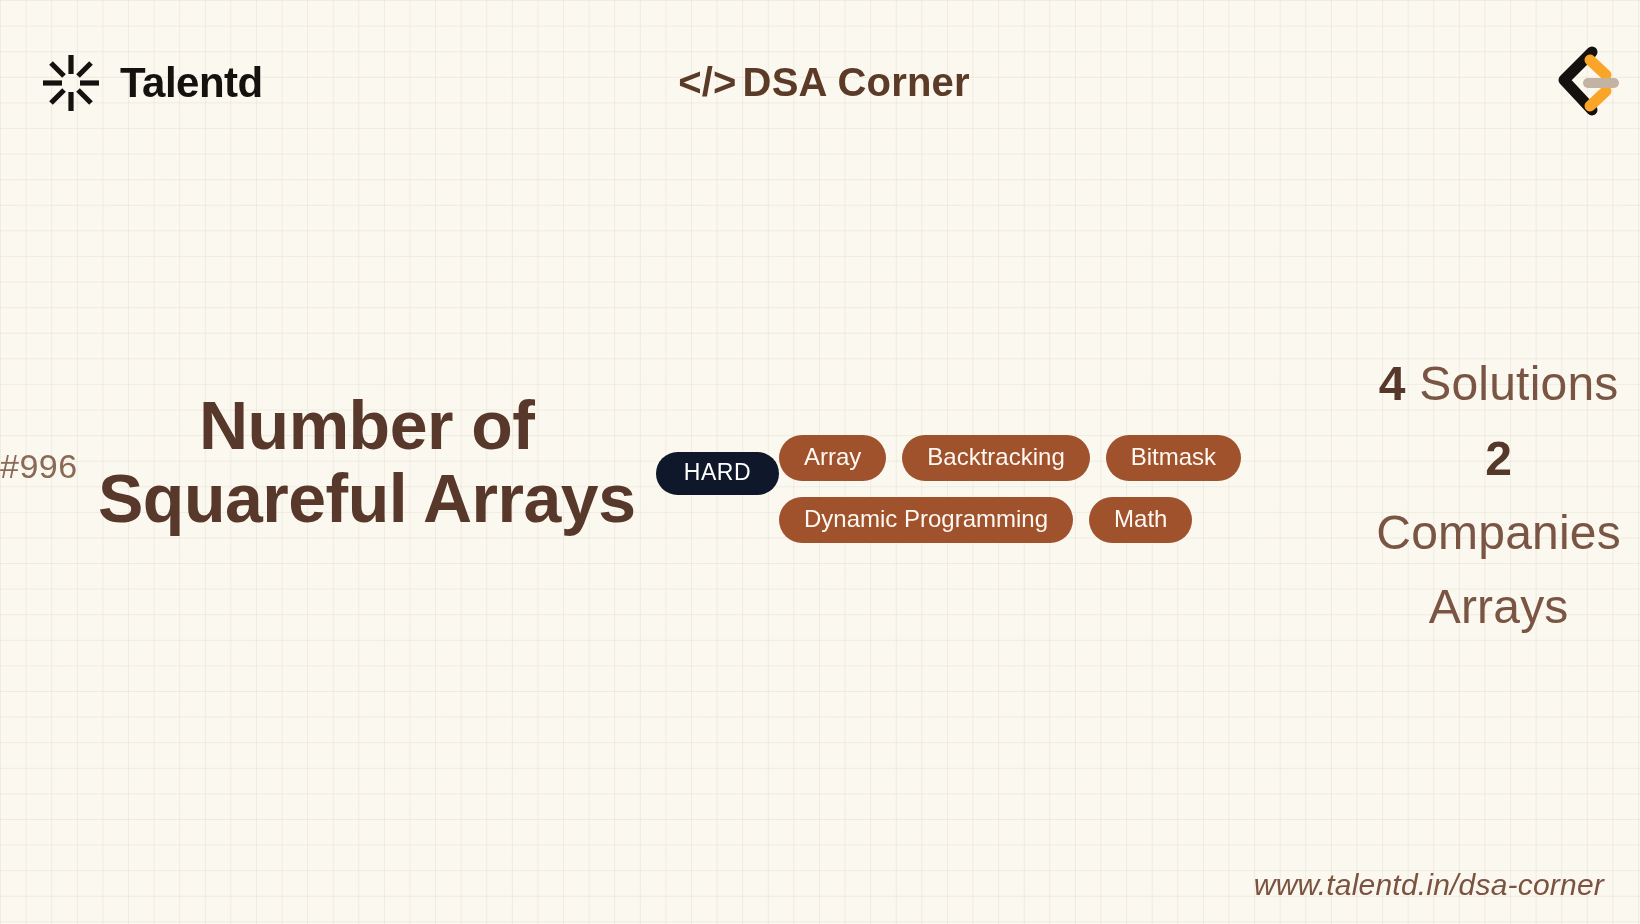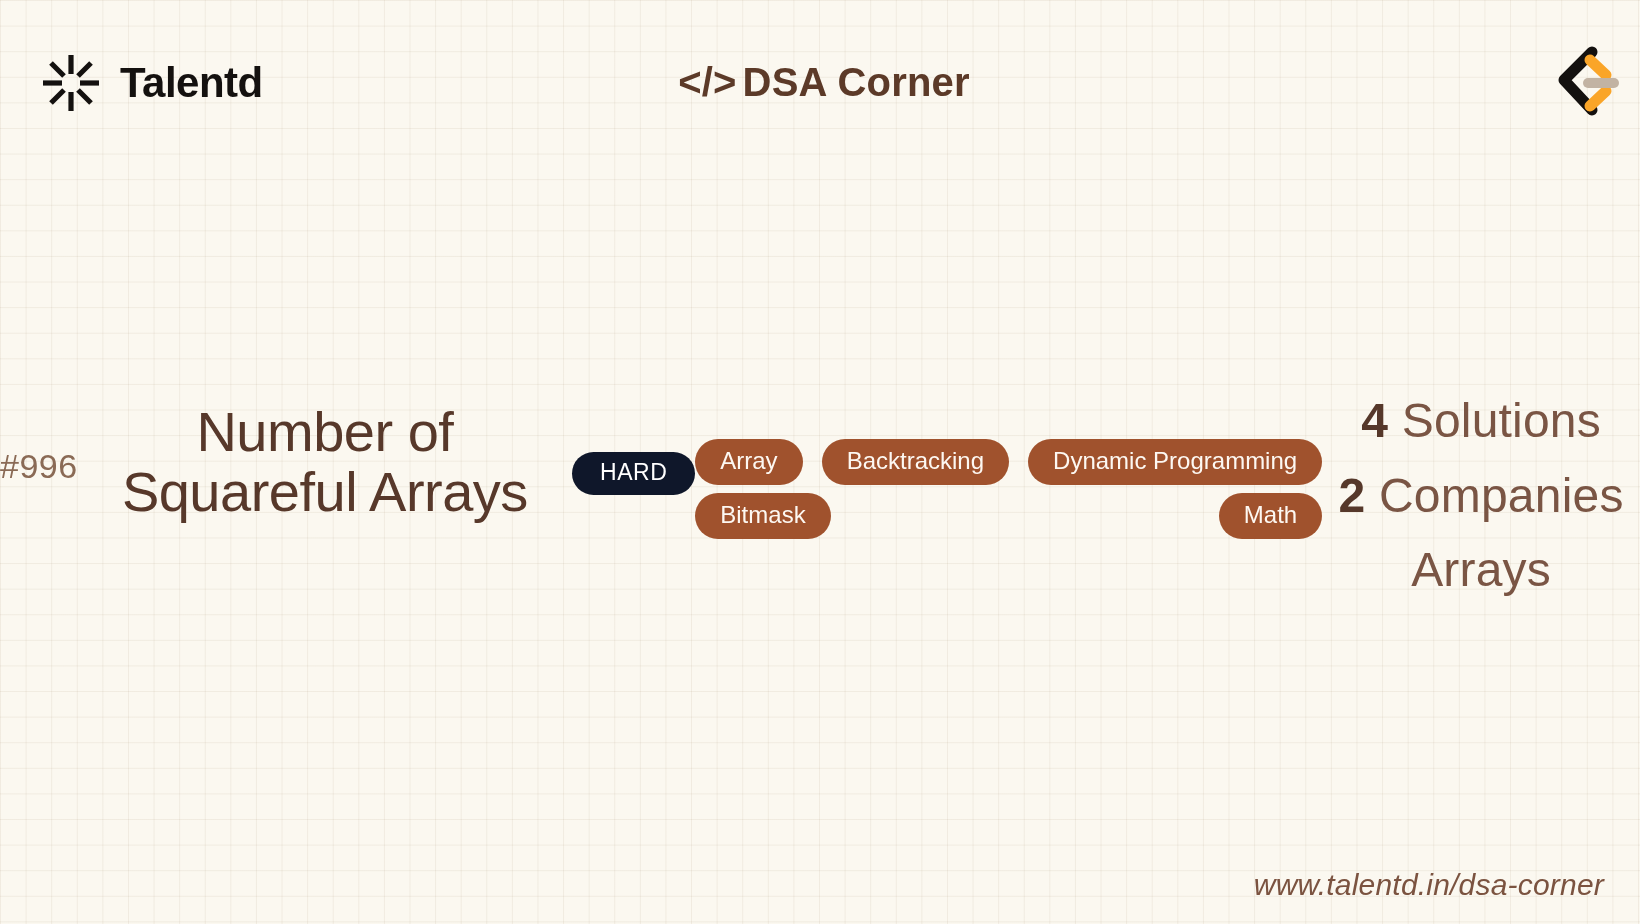--- a/index.html
+++ b/index.html
@@ -88,22 +88,22 @@
   }
 
   .problem-number {
     font-size: 34px;
     color: #8A6A55;
     letter-spacing: 0.5px;
     margin-bottom: 14px;
   }
 
   .problem-title {
-    font-size: 56px;
-    font-weight: normal;
+    font-size: 68px;
+    font-weight: bold;
     color: #57382A;
     letter-spacing: -0.5px;
     line-height: 1.08;
     text-align: center;
     margin-bottom: 22px;
   }
 
   .difficulty-badge {
     display: inline-block;
     background: #0f172a;
@@ -111,23 +111,23 @@
     font-size: 23px;
     padding: 9px 28px 11px;
     border-radius: 30px;
     letter-spacing: 0.5px;
     line-height: 1;
   }
 
   .tags {
     display: flex;
     flex-wrap: wrap;
-    justify-content: space-between;
+    justify-content: flex-start;
     align-items: center;
-    gap: 8px;
+    gap: 16px;
     margin-top: 32px;
     max-width: 1540px;
   }
   .tag {
     background: #A0522D;
     color: #FDF8F2;
     font-size: 24px;
     padding: 10px 25px 12px;
     border-radius: 26px;
     line-height: 1;
@@ -204,22 +204,22 @@
 
     <div class="problem-number">#996</div>
 
     <h1 class="problem-title">Number of Squareful Arrays</h1>
 
     <div class="difficulty-badge">HARD</div>
 
     <div class="tags">
       <span class="tag">Array</span>
       <span class="tag">Backtracking</span>
+      <span class="tag">Bitmask</span>
       <span class="tag">Dynamic Programming</span>
-      <span class="tag">Bitmask</span>
       <span class="tag">Math</span>
     </div>
 
     <div class="stats">
       <div class="stat-line">
         <span class="stat-value">4</span>
         <span>Solutions</span>
       </div>
       <div class="stat-line">
         <span class="stat-value">2</span>

